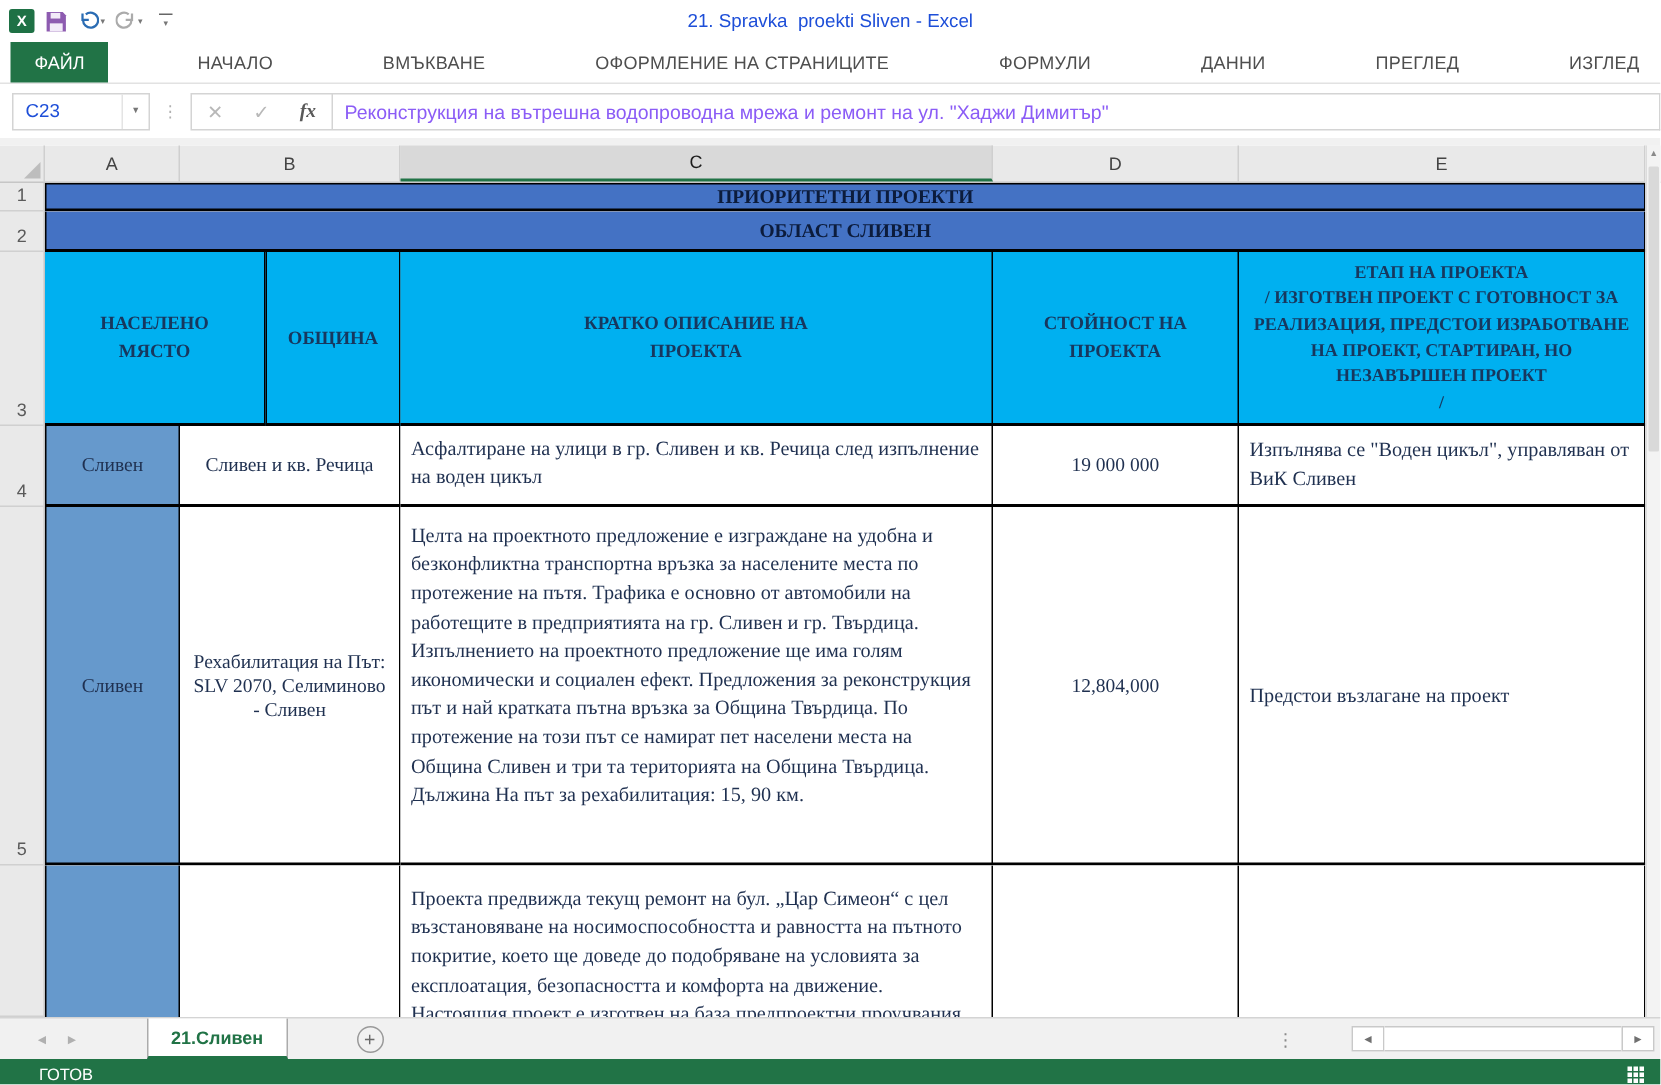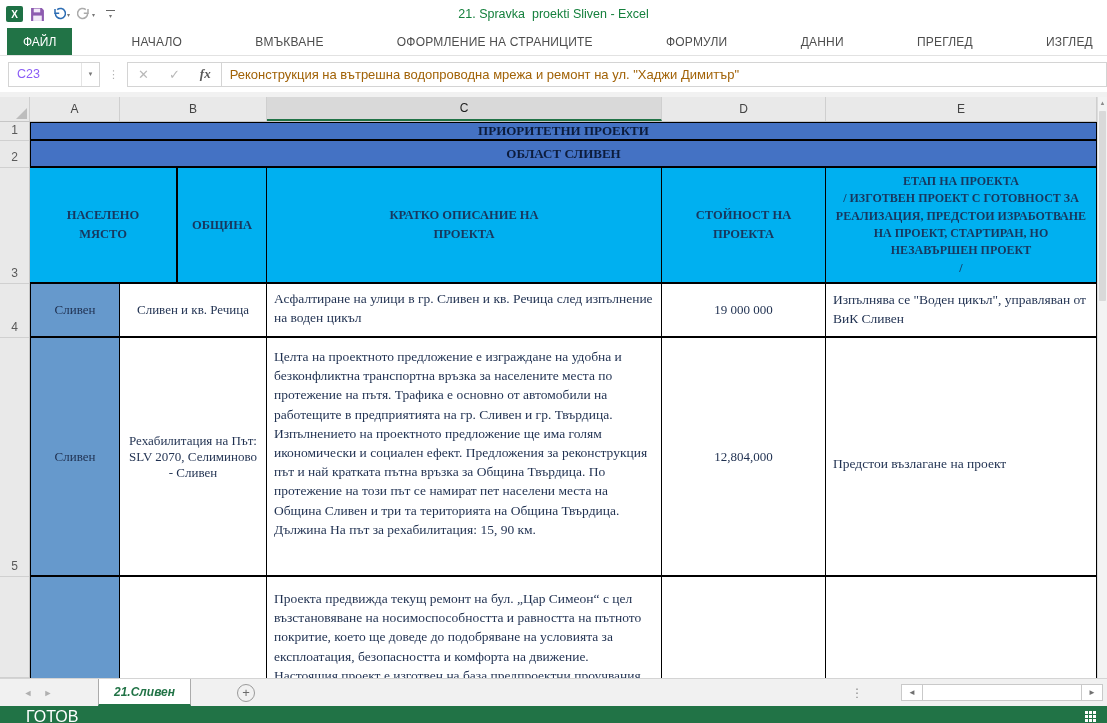--- a/index.html
+++ b/index.html
@@ -10,42 +10,42 @@
   
   .titlebar { height:28px; position:relative; background:#fff; flex:0 0 auto; }
   .qat { position:absolute; left:6px; top:2px; display:flex; align-items:center; gap:7px; height:24px; }
   .xl-logo { width:17px; height:16px; background:#1E7145; border-radius:2px; color:#fff; font-size:10px;
              font-weight:bold; display:flex; align-items:center; justify-content:center; }
   .qat-btn { display:flex; align-items:center; gap:1px; }
   .caret { font-size:6px; color:#777; }
   .qat-more { display:flex; flex-direction:column; align-items:center; margin-left:4px; }
   .qat-more .bar { width:9px; height:1px; background:#666; margin-bottom:1px; }
   .win-title { position:absolute; left:0; right:0; top:0; height:28px; text-align:center; line-height:28px;
-               font-size:12.5px; color:#15803d; white-space:pre; }
+               font-size:12.5px; color:#1d4ed8; white-space:pre; }
 
   
   .ribbon { height:28px; display:flex; align-items:stretch; border-bottom:1px solid #e2e2e2; flex:0 0 auto;justify-content:space-between; }
   .file-tab { background:#217346; color:#fff; font-size:12px; padding:0 16px; display:flex; align-items:center;
               margin-left:7px; }
   .rtab { font-size:12px; color:#4e4e4e; display:flex; align-items:center; padding:0 14px; letter-spacing:.2px; }
 
   
   .formula-row { height:36px; display:flex; align-items:center; background:#fff; padding:4px 0 4px 8px; flex:0 0 auto; }
   .name-box { width:92px; height:25px; border:1px solid #d4d4d4; display:flex; align-items:center; background:#fff; }
-  .name-box .nb-text { flex:1; padding-left:8px; font-size:12.5px; color:#8b5cf6; }
+  .name-box .nb-text { flex:1; padding-left:8px; font-size:12.5px; color:#1d4ed8; }
   .name-box .nb-arrow { width:18px; text-align:center; font-size:6px; color:#777; border-left:1px solid #e4e4e4;
                         align-self:stretch; display:flex; align-items:center; justify-content:center; }
   .fdots { color:#b0b0b0; font-size:11px; padding:0 8px; }
   .fx-group { height:25px; border:1px solid #d4d4d4; display:flex; align-items:center; background:#fff; }
   .fx-group span { padding:0 10px; font-size:13px; }
   .fx-cancel { color:#b8b8b8; }
   .fx-enter { color:#b8b8b8; }
   .fx-fx { color:#595959; font-family:"Liberation Serif", serif; font-style:italic; font-weight:bold; }
   .formula-input { flex:1; height:25px; border:1px solid #d4d4d4; border-left:none; background:#fff;
-                   font-size:13px; color:#a16207; padding:0 8px; line-height:23px; white-space:nowrap; overflow:hidden; }
+                   font-size:13px; color:#8b5cf6; padding:0 8px; line-height:23px; white-space:nowrap; overflow:hidden; }
   .gapband { height:5px; background:#f1f1f1; flex:0 0 auto; }
 
   
   .sheet-area { height:581px; position:relative; flex:0 0 auto; background:#fff; }
   .col-headers { height:25px; display:flex; background:#e9e9e9; border-bottom:1px solid #c6c6c6; }
   .corner { width:30px; position:relative; border-right:1px solid #cfcfcf; }
   .corner .tri { position:absolute; right:2px; bottom:2px; width:0; height:0;
                  border-left:11px solid transparent; border-bottom:11px solid #bdbdbd; }
   .col-h { display:flex; align-items:center; justify-content:center; font-size:12px; color:#444;
            border-right:1px solid #cfcfcf; }
@@ -79,32 +79,32 @@
              border-left:1px solid #dcdcdc; }
   .vsc-up { height:12px; text-align:center; font-size:6px; color:#8a8a8a; line-height:12px; }
   .vsc-thumb { margin:2px 1px; height:190px; background:#d9d9d9; border-radius:1px; }
 
   
   .tabbar { height:28px; background:#f1f1f1; border-top:1px solid #d4d4d4; display:flex; align-items:center;
             padding-left:18px; flex:0 0 auto; position:relative; }
   .nav-arrow { width:20px; text-align:center; color:#b0b0b0; font-size:9px; }
   .sheet-tab { margin-left:40px; height:27px; background:#fff; border:1px solid #ababab; border-top:none;
                border-bottom:2px solid #217346; color:#217346; font-weight:bold; font-size:12px;
-               display:flex; align-items:center; padding:0 15px;font-style:italic; }
+               display:flex; align-items:center; padding:0 15px; }
   .add-sheet { margin-left:46px; width:18px; height:18px; border:1px solid #9a9a9a; border-radius:50%;
                color:#6a6a6a; font-size:13px; display:flex; align-items:center; justify-content:center; }
   .tab-dots { margin-left:auto; color:#8a8a8a; font-size:12px; }
   .hscroll { display:flex; align-items:center; margin-left:38px; margin-right:4px; }
   .hsc-btn { width:22px; height:17px; background:#fff; border:1px solid #c9c9c9; color:#707070; font-size:8px;
              display:flex; align-items:center; justify-content:center; }
   .hsc-track { width:158px; height:17px; background:#fff; border:1px solid #c9c9c9; border-left:none; border-right:none; }
 
   
   .statusbar { height:17px; background:#217346; color:#fff; display:flex; align-items:center;
-               padding:4px 10px 0 26px; font-size:16px; flex:0 0 auto; }
+               padding:4px 10px 0 26px; font-size:11px; flex:0 0 auto; }
   .sb-right { margin-left:auto; display:flex; align-items:center; }
 </style>
 </head>
 <body>
 
 <div class="app">
 
   <div class="titlebar">
     <div class="qat">
       <div class="xl-logo">X</div>

